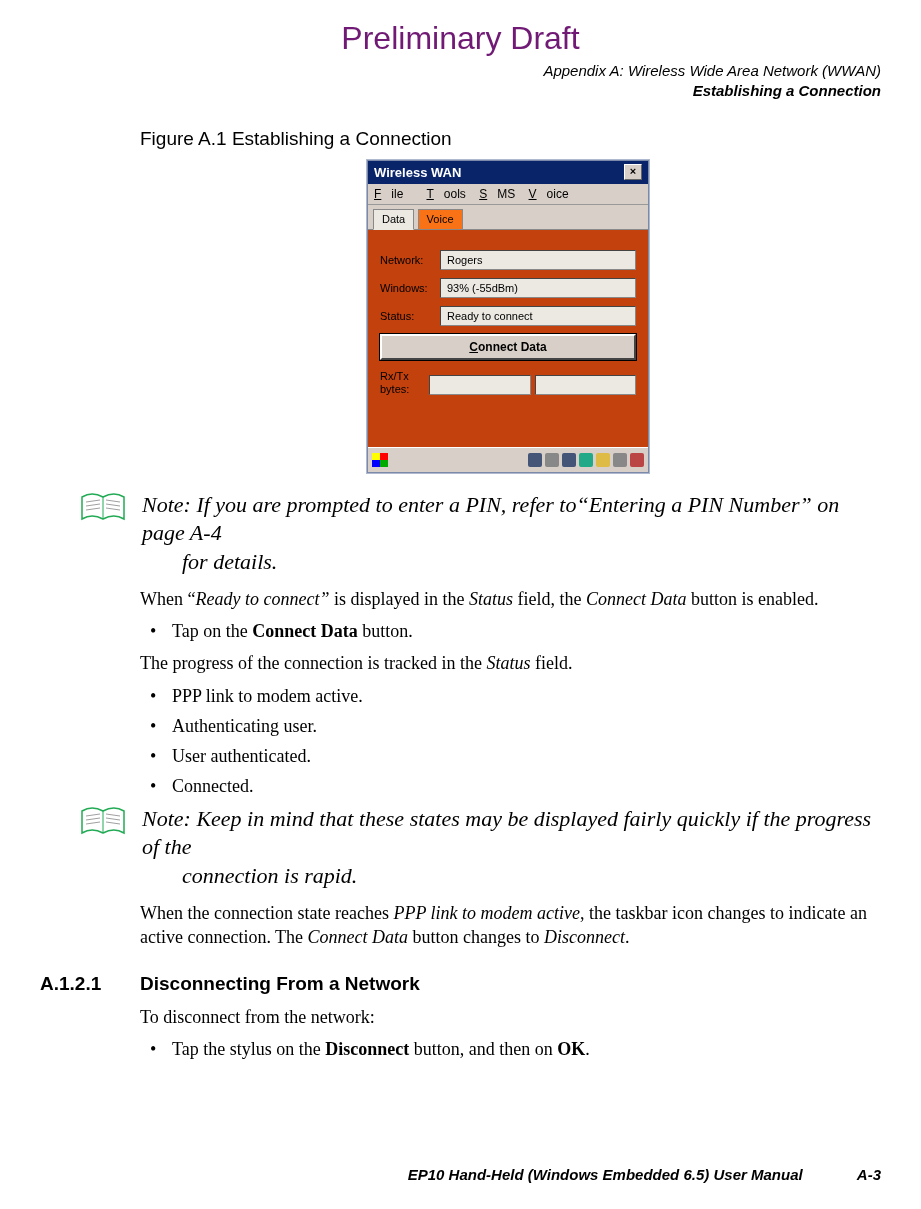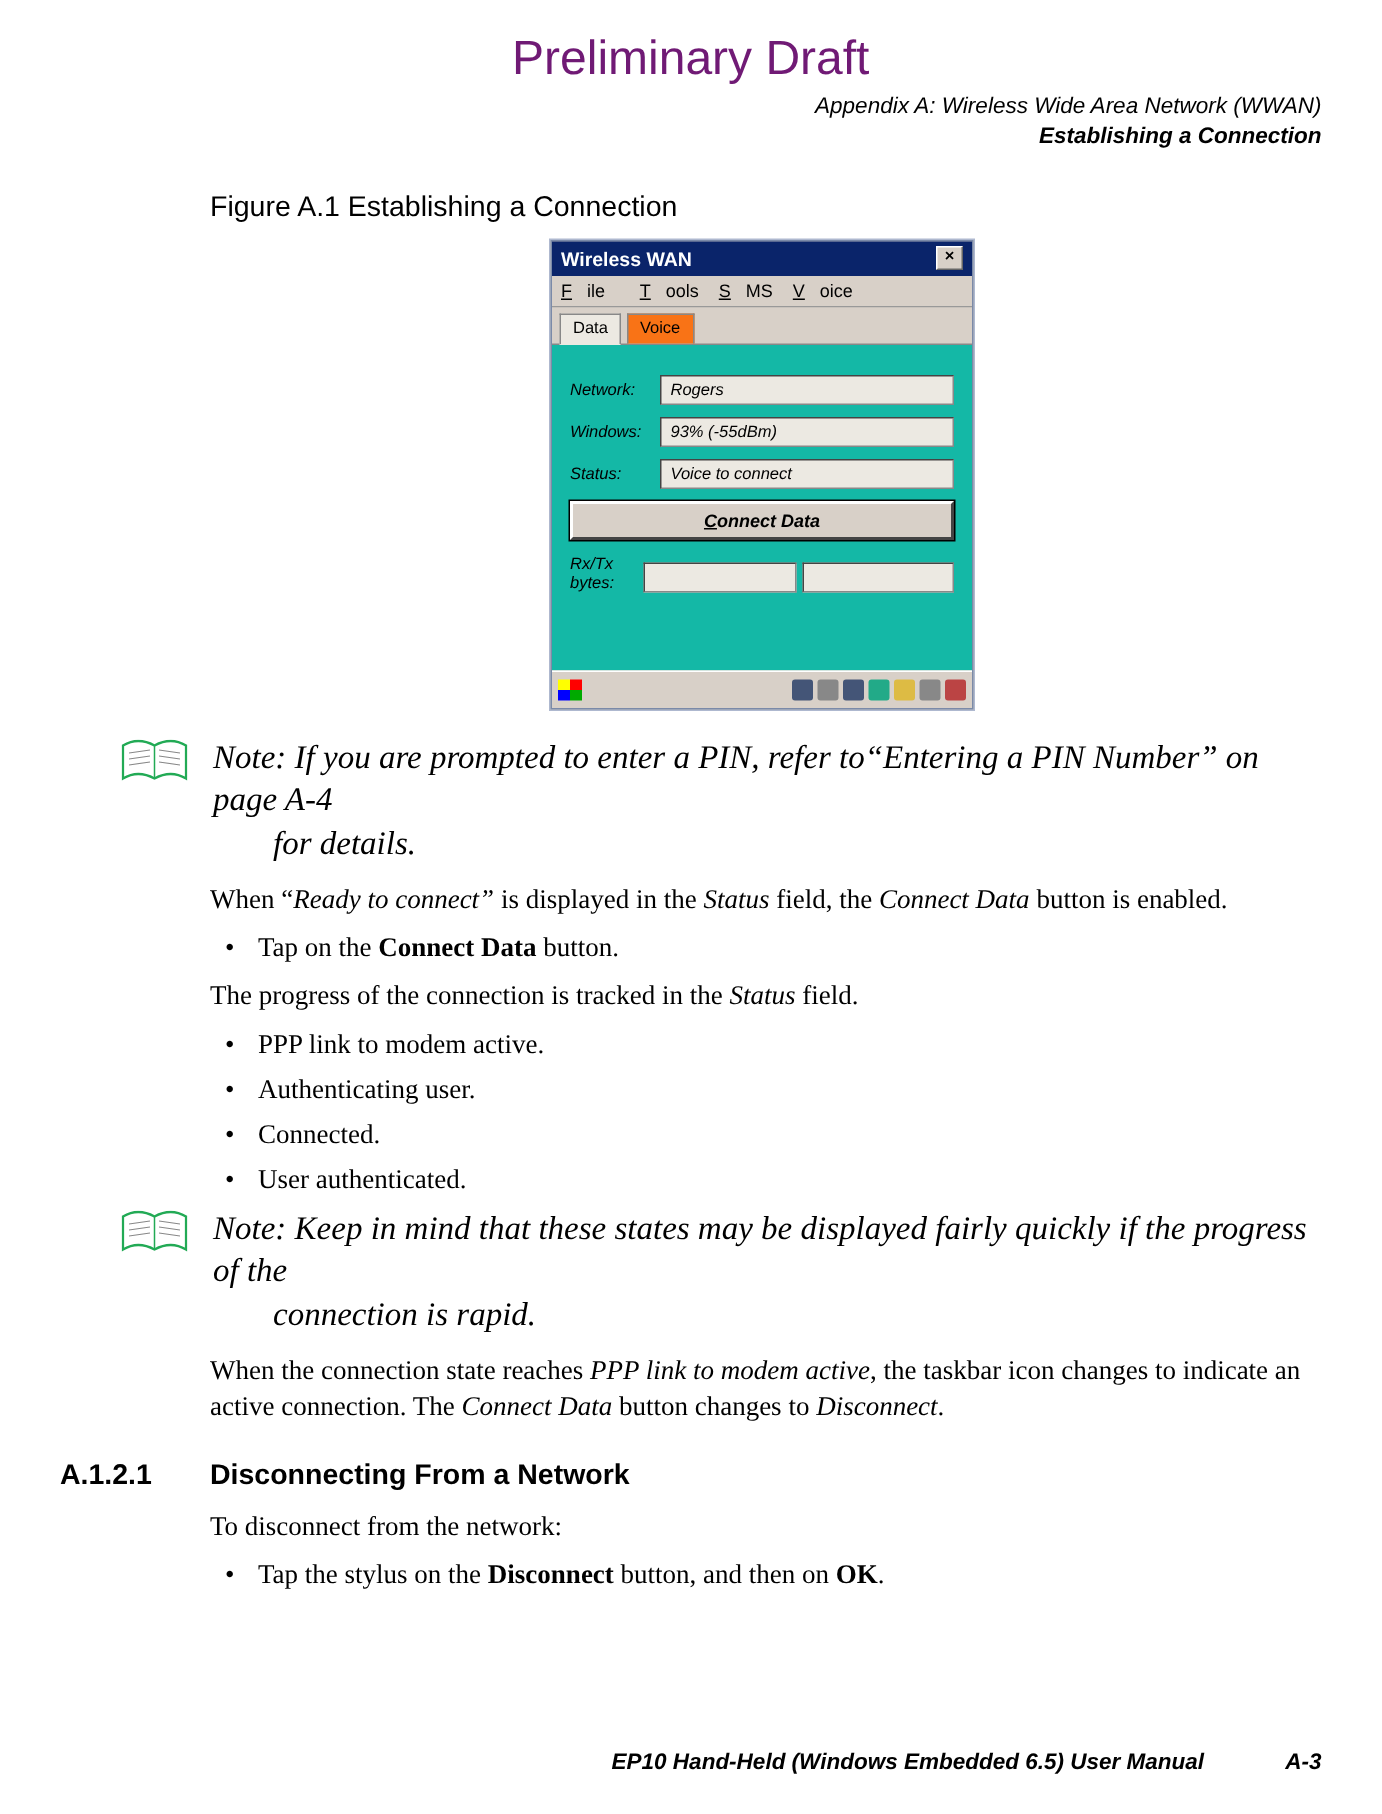--- a/index.html
+++ b/index.html
@@ -98,23 +98,22 @@
     padding: 2px 8px;
     border: 1px solid #888;
     border-bottom: 0;
     background: #f97316;
     font-size: 11px;
     position: relative;
     top: 1px;
   }
   .ss-tab.active { background: #ece9e2; border-bottom: 1px solid #ece9e2; }
   .ss-body {
-    background: #14b8a6;
+    background: #c2410c;
     padding: 20px 12px 12px 12px;
-    font-style: italic;
   }
   .ss-row { display: flex; align-items: center; margin-bottom: 8px; }
   .ss-label { width: 60px; font-size: 11px; }
   .ss-field {
     flex: 1;
     border: 1px solid #888;
     border-top-color: #444;
     border-left-color: #444;
     background: #ece9e2;
     padding: 2px 6px;
@@ -240,21 +239,21 @@
           <div class="ss-row">
             <div class="ss-label">Network:</div>
             <div class="ss-field">Rogers</div>
           </div>
           <div class="ss-row">
             <div class="ss-label">Windows:</div>
             <div class="ss-field">93% (-55dBm)</div>
           </div>
           <div class="ss-row">
             <div class="ss-label">Status:</div>
-            <div class="ss-field">Voice to connect</div>
+            <div class="ss-field">Ready to connect</div>
           </div>
           <div class="ss-button"><span style="text-decoration:underline">C</span>onnect Data</div>
           <div class="ss-rxtx">
             <div class="ss-label">Rx/Tx bytes:</div>
             <div class="ss-field"></div>
             <div class="ss-field"></div>
           </div>
           <div style="height:40px"></div>
         </div>
         <div class="ss-taskbar">
@@ -295,22 +294,22 @@
       <li><span>Tap on the </span><span class="bold">Connect Data</span><span> button.</span></li>
     </ul>
 
     <p class="body">
       <span>The progress of the connection is tracked in the </span><span class="italic">Status</span><span> field.</span>
     </p>
 
     <ul class="bullets">
       <li>PPP link to modem active.</li>
       <li>Authenticating user.</li>
+      <li>User authenticated.</li>
       <li>Connected.</li>
-      <li>User authenticated.</li>
     </ul>
 
     <div class="note-block">
       <div class="book-icon">
         <svg viewBox="0 0 46 32">
             <path d="M2 4 Q12 -2 23 4 Q34 -2 44 4 L44 26 Q34 20 23 26 Q12 20 2 26 Z" fill="#fff" stroke="#2a5" stroke-width="1.5"></path>
             <path d="M23 4 L23 26" stroke="#2a5" stroke-width="1"></path>
             <path d="M6 9 L20 7 M6 13 L20 11 M6 17 L20 15 M26 7 L40 9 M26 11 L40 13 M26 15 L40 17" stroke="#888" stroke-width="0.8"></path>
           </svg>
       </div>

